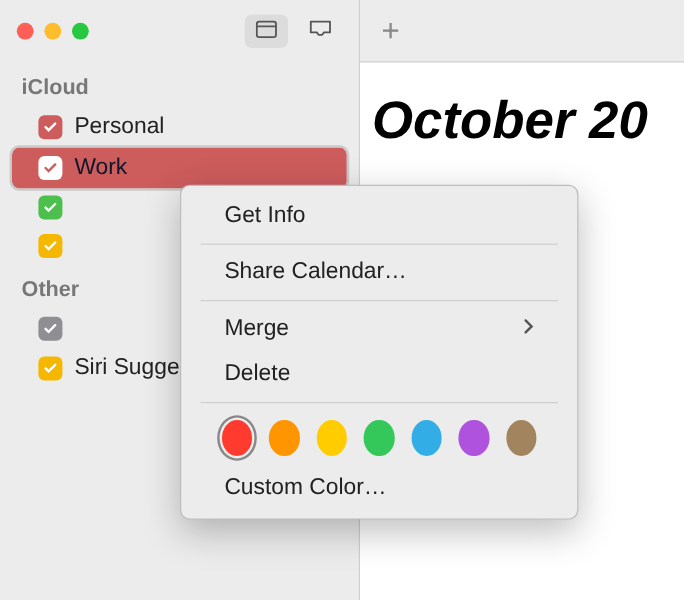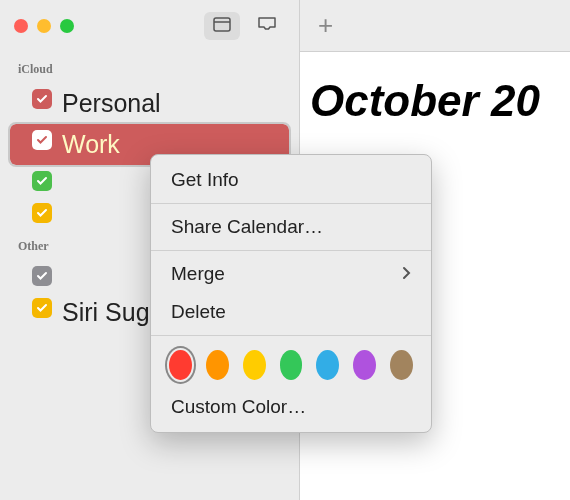--- a/index.html
+++ b/index.html
@@ -31,40 +31,39 @@
     .traffic.green { background: #28c940; }
     .toolbar-sep { flex: 1; }
     .toolbar-btn {
       width: 36px; height: 28px;
       border-radius: 6px;
       display: flex; align-items: center; justify-content: center;
       color: #555;
     }
     .toolbar-btn.active { background: #dcdcdc; }
     .section-header {
-      font-size: 12px;
+      font-size: 18px;
       font-weight: 600;
       color: #777;
       padding: 10px 18px 6px;
-      font-family: Liberation Serif, serif;
     }
     .cal-list { padding: 0 10px; }
     .cal-item {
       display: flex;
-      align-items: flex-start;
+      align-items: center;
       gap: 10px;
       padding: 6px 10px 6px 22px;
       border-radius: 6px;
-      font-size: 25px;
+      font-size: 19px;
       color: #222;
       position: relative;
     }
     .cal-item.selected {
       background: #cd5c5c;
-      color: #fef9c3;
+      color: #0f172a;
       outline: 2px solid #c9c9c9;
       outline-offset: 0;
     }
     .cal-item.selected::before {
       content: "";
       position: absolute;
       left: -10px; top: 50%;
       width: 0; height: 0;
     }
     .checkbox {
@@ -97,26 +96,26 @@
       color: #000;
       padding: 24px 0 0 10px;
       white-space: nowrap;
       font-style: italic;
     }
     
     .context-menu {
       position: absolute;
       left: 150px;
       top: 154px;
-      width: 282px;
+      width: 332px;
       background: #ececec;
       border: 1px solid #bdbdbd;
       border-radius: 8px;
       box-shadow: 0 10px 30px rgba(0,0,0,0.25);
-      padding: 6px 0;
+      padding: 6px 16px;
       font-size: 19px;
       color: #222;
     }
     .menu-item {
       padding: 8px 20px;
       display: flex;
       align-items: center;
       justify-content: space-between;
     }
     .menu-sep {

